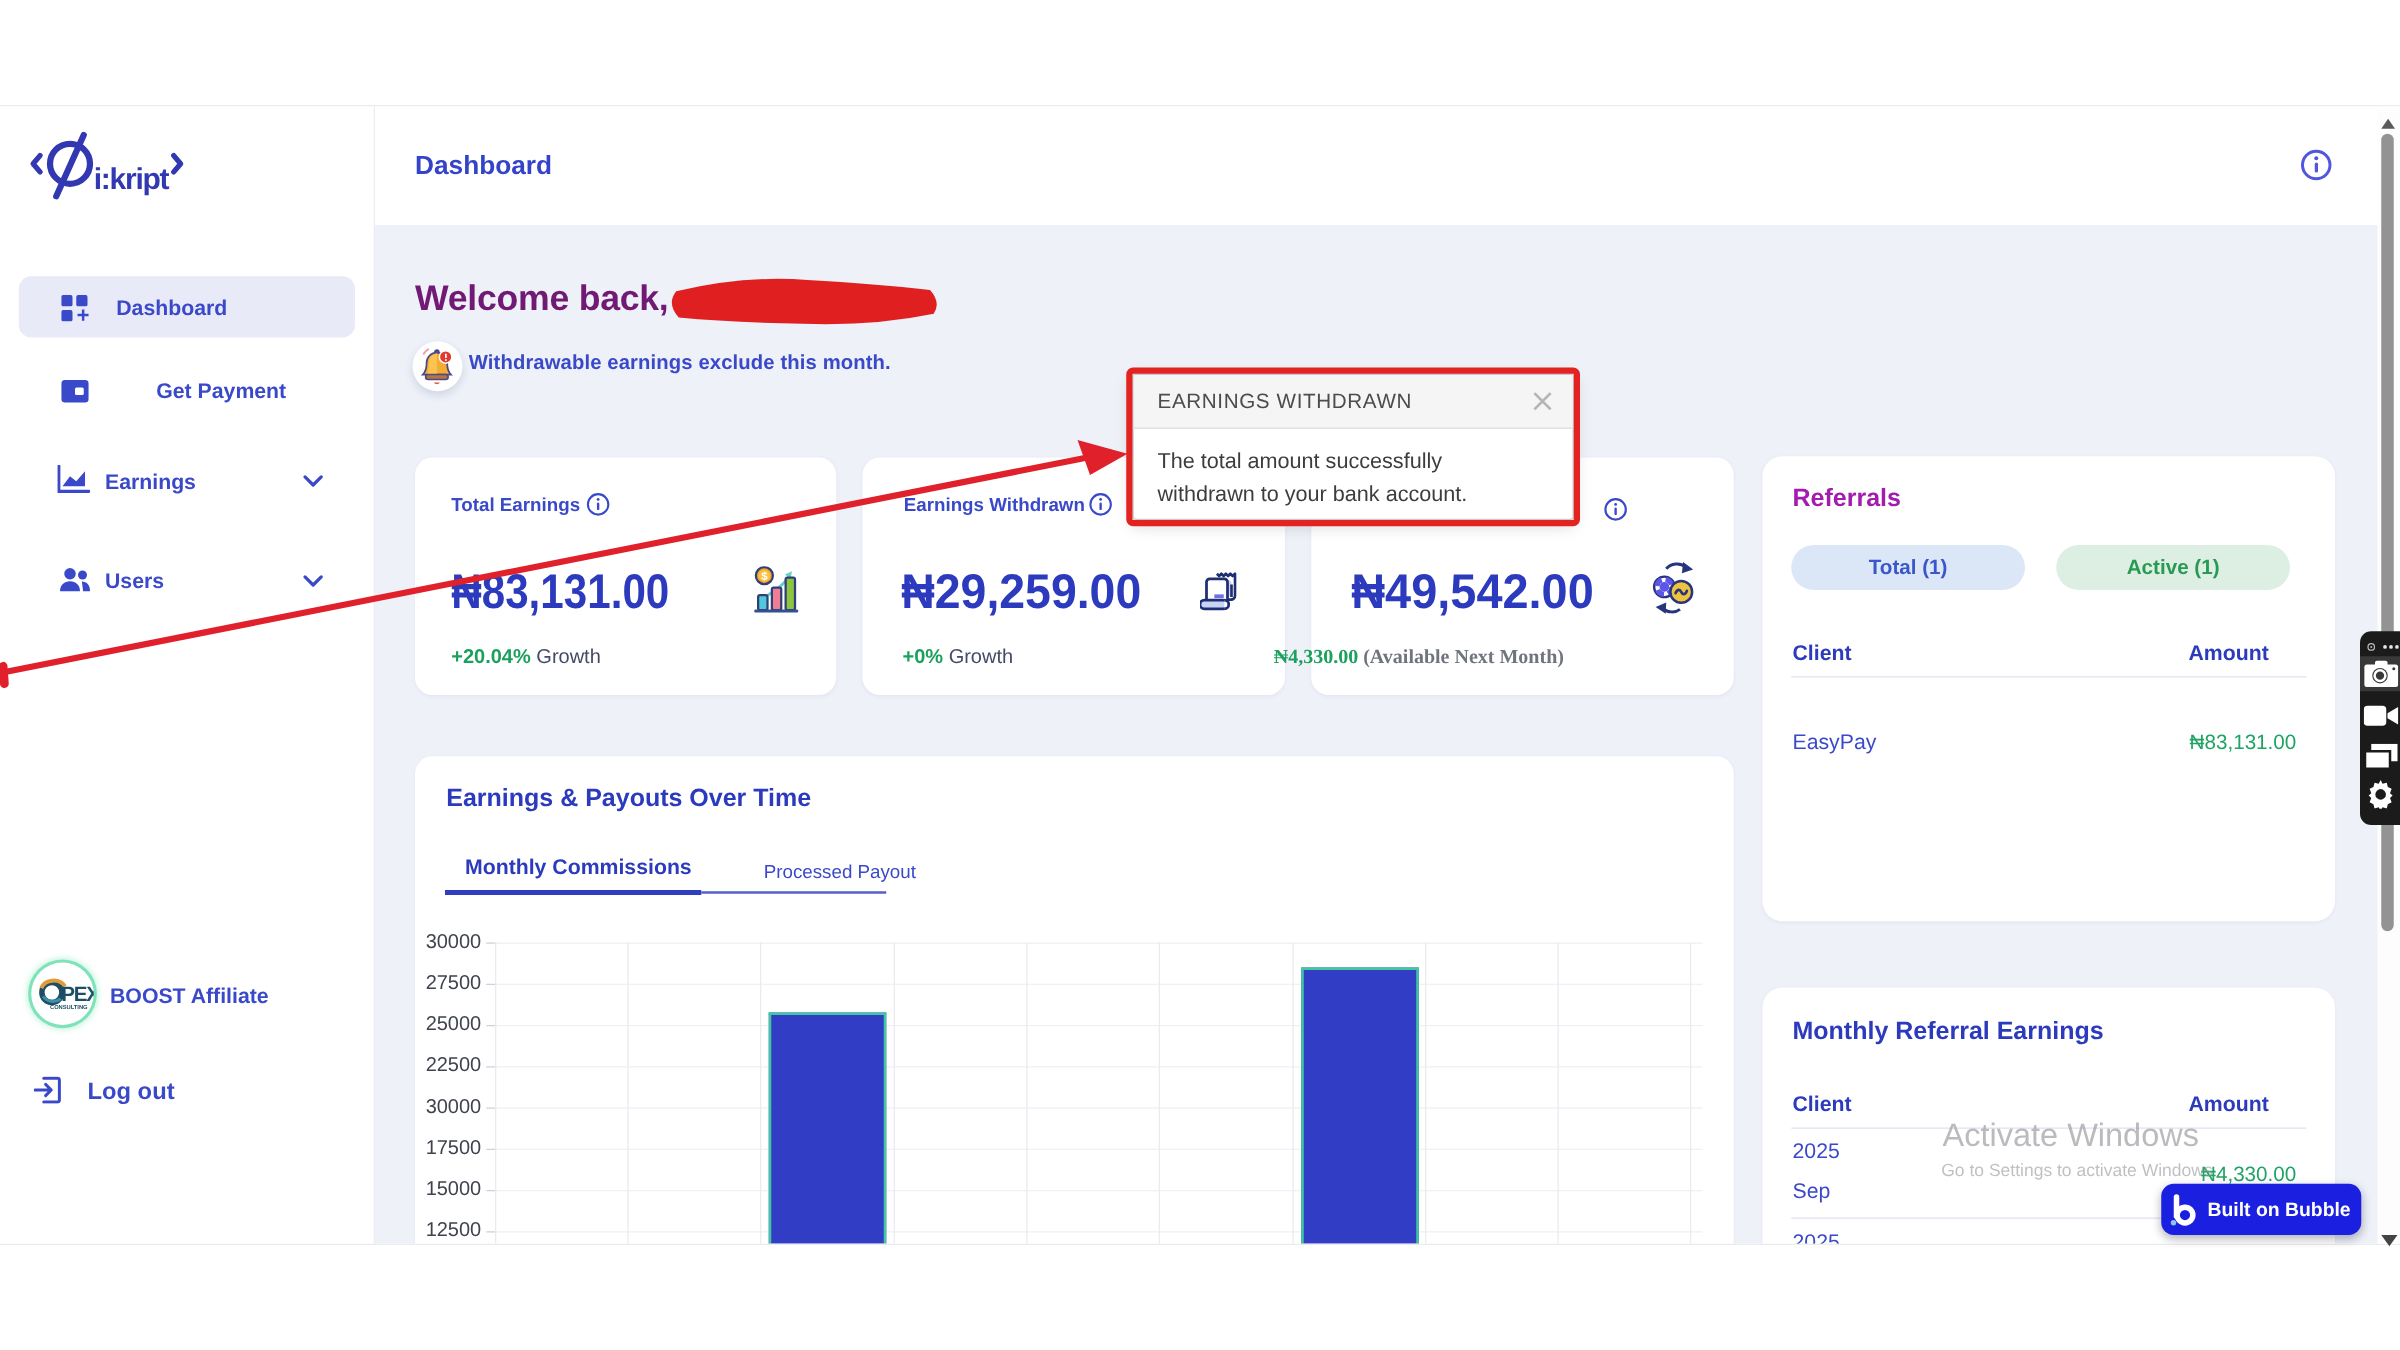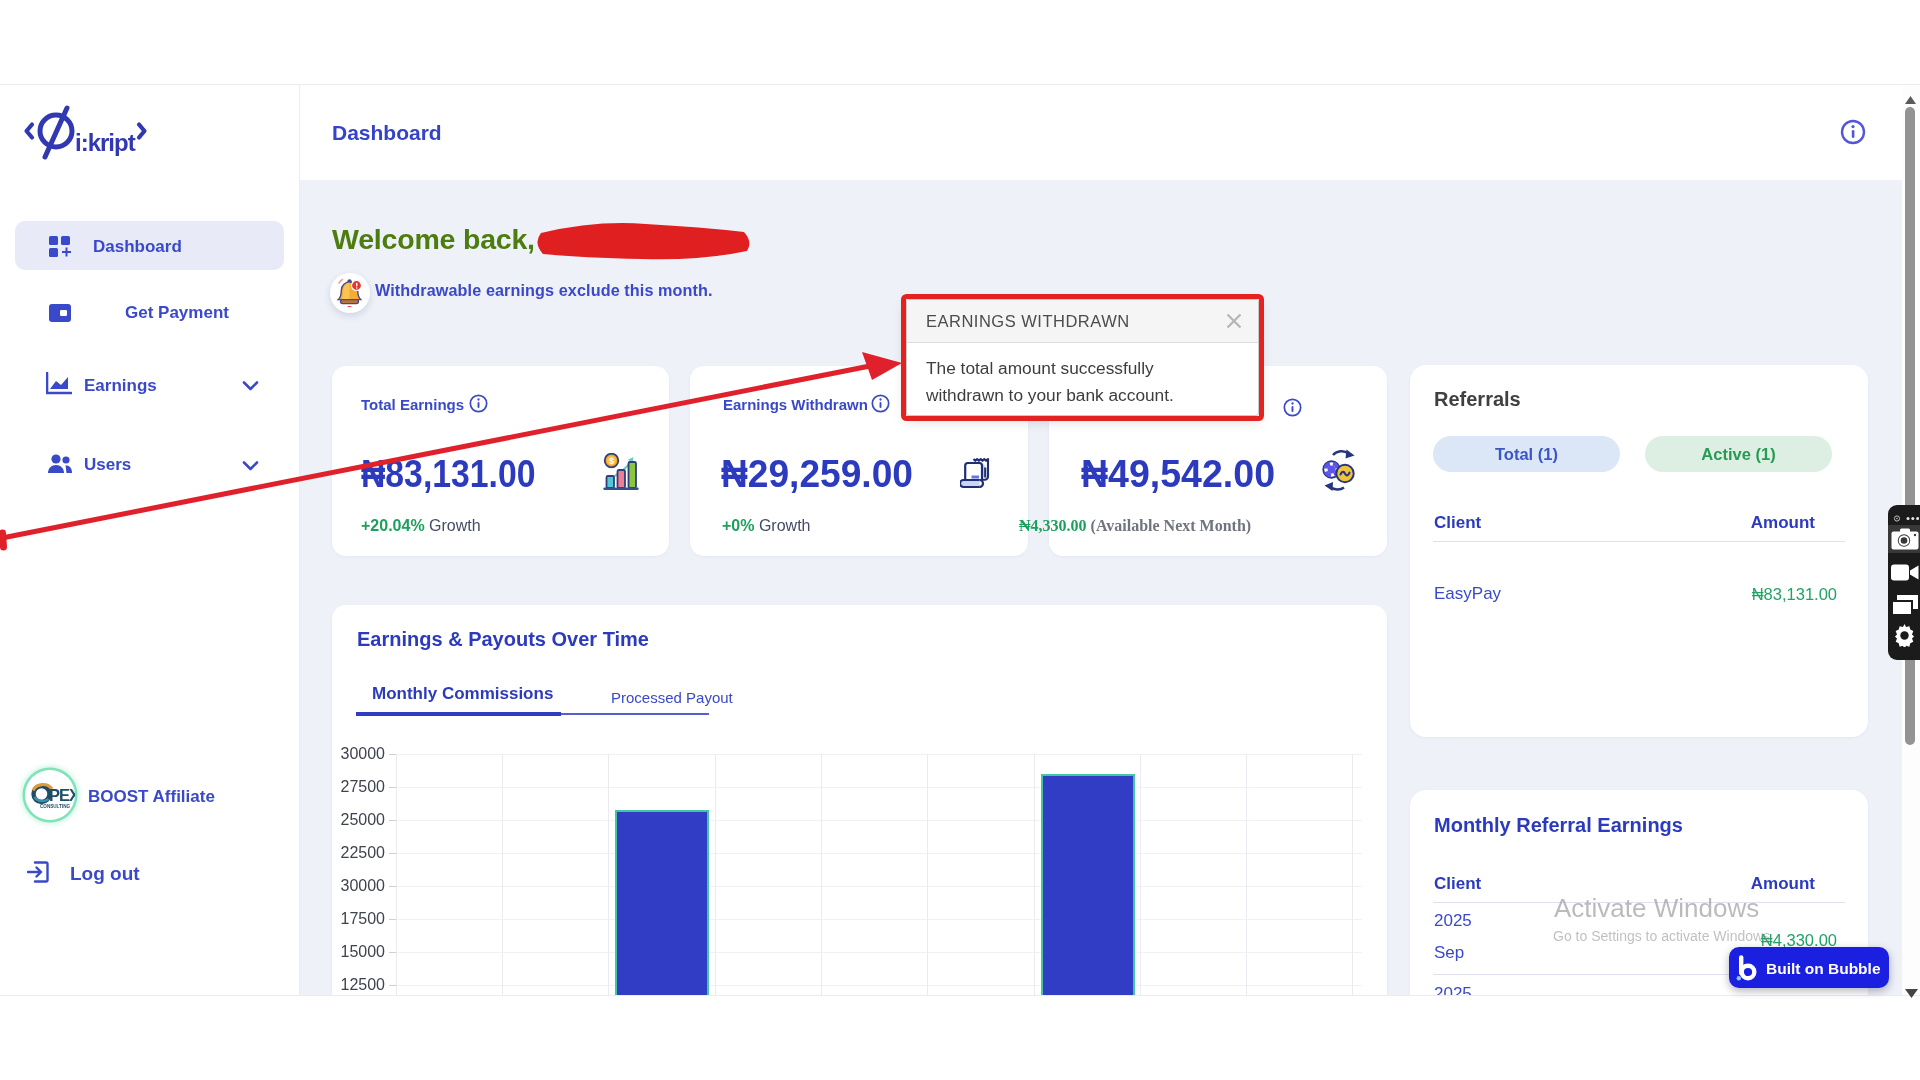--- a/index.html
+++ b/index.html
@@ -98,21 +98,21 @@
 
   <div class="abs" style="left:332px;top:121px;font-size:21px;font-weight:bold;color:#3443c8;">Dashboard</div>
   <div class="abs" style="left:1840px;top:119px;width:26px;height:26px;">
     <svg width="26" height="26" viewBox="0 0 26 26">
         <circle cx="13" cy="13" r="11" fill="none" stroke="#5056dd" stroke-width="2.4"></circle>
         <rect x="11.8" y="11" width="2.6" height="8" rx="1.3" fill="#5056dd"></rect>
         <circle cx="13" cy="7.6" r="1.6" fill="#5056dd"></circle>
       </svg>
   </div>
 
-  <div class="abs" style="left:332px;top:223px;font-size:28.5px;font-weight:bold;color:#4d7c0f;letter-spacing:-0.2px;">Welcome back,</div>
+  <div class="abs" style="left:332px;top:223px;font-size:28.5px;font-weight:bold;color:#701a75;letter-spacing:-0.2px;">Welcome back,</div>
 
   <div class="abs" style="left:330px;top:273px;width:40px;height:40px;border-radius:50%;background:#fff;box-shadow:0 3px 7px rgba(40,60,120,.16);"></div>
   <div class="abs" style="left:334px;top:277px;width:33px;height:34px;">
     <svg width="33" height="34" viewBox="0 0 33 34">
       <path d="M5 6 q1.5-2.5 3.5-3.5" stroke="#f0a0a0" stroke-width="1.6" fill="none" stroke-linecap="round"></path>
       <circle cx="15.5" cy="4.5" r="2.2" fill="#4a4a8a"></circle>
       <path d="M15.5 5 a8.2 8.2 0 0 1 8.2 8.2 c0 6 1.8 8.2 3 9.4 h-22.4 c1.2-1.2 3-3.4 3-9.4 a8.2 8.2 0 0 1 8.2 -8.2 z" fill="#f5ab34" stroke="#4a4a8a" stroke-width="1.4"></path>
       <path d="M11 8 a6.5 6.5 0 0 1 4.5 -2.4 l0 16.5 l-7.5 0 c0.6-2 1-4.5 1-7.5 q0-4 2-6.6 z" fill="#fbc452"></path>
       <rect x="6.5" y="22.6" width="18" height="4" rx="2" fill="#b8743a" stroke="#4a4a8a" stroke-width="1.3"></rect>
       <path d="M13 29 a3 3 0 0 0 5 0 z" fill="#e25548"></path>
@@ -192,21 +192,21 @@
       <circle cx="12.5" cy="23.5" r="3.9" fill="#5d55e8"></circle>
       <circle cx="26" cy="27.5" r="8.7" fill="#f0c33c" stroke="#27367c" stroke-width="2"></circle>
       <path d="M21.5 28.5 c1.2-3.4 3.4-3.4 4.5-.9 c1.1 2.5 3.3 2.5 4.5-.9" fill="none" stroke="#27367c" stroke-width="2.2" stroke-linecap="round"></path>
       <path d="M25 41.5 C21 44.5 15 44 11.5 41" fill="none" stroke="#27367c" stroke-width="2.4"></path>
       <path d="M13.5 45 L5.5 39.5 L14 36 z" fill="#27367c"></path>
     </svg>
   </div>
   <div class="abs" style="left:1019px;top:517px;font-size:16px;font-weight:bold;font-family:Liberation Serif, serif;"><span style="color:#1ca05e;">₦4,330.00</span> <span style="color:#70747f;">(Available Next Month)</span></div>
 
   <div class="abs" style="left:1410px;top:365px;width:458px;height:372px;background:#fff;border-radius:16px;box-shadow:0 1px 3px rgba(80,90,140,.06);"></div>
-  <div class="abs" style="left:1434px;top:388px;font-size:20px;font-weight:bold;color:#404040;">Referrals</div>
+  <div class="abs" style="left:1434px;top:388px;font-size:20px;font-weight:bold;color:#a21caf;">Referrals</div>
   <div class="abs" style="left:1433px;top:436px;width:187px;height:36px;border-radius:18px;background:#dbe7f7;text-align:center;line-height:36px;font-size:16.5px;font-weight:bold;color:#3c55c8;">Total (1)</div>
   <div class="abs" style="left:1645px;top:436px;width:187px;height:36px;border-radius:18px;background:#ddefe3;text-align:center;line-height:36px;font-size:16.5px;font-weight:bold;color:#279a53;">Active (1)</div>
   <div class="abs" style="left:1434px;top:513px;font-size:17px;font-weight:bold;color:#2c3abe;">Client</div>
   <div class="abs" style="left:1655px;top:513px;width:160px;text-align:right;font-size:17px;font-weight:bold;color:#2c3abe;">Amount</div>
   <div class="abs" style="left:1433px;top:541px;width:412px;height:1px;background:#dfe2ec;"></div>
   <div class="abs" style="left:1434px;top:584px;font-size:17px;color:#3a49c9;">EasyPay</div>
   <div class="abs" style="left:1677px;top:585px;width:160px;text-align:right;font-size:16.5px;color:#21a366;">₦83,131.00</div>
 
   <div class="abs" style="left:332px;top:605px;width:1055px;height:420px;background:#fff;border-radius:14px;box-shadow:0 1px 3px rgba(80,90,140,.06);"></div>
   <div class="abs" style="left:357px;top:628px;font-size:20px;font-weight:bold;color:#2c3abe;">Earnings &amp; Payouts Over Time</div>

